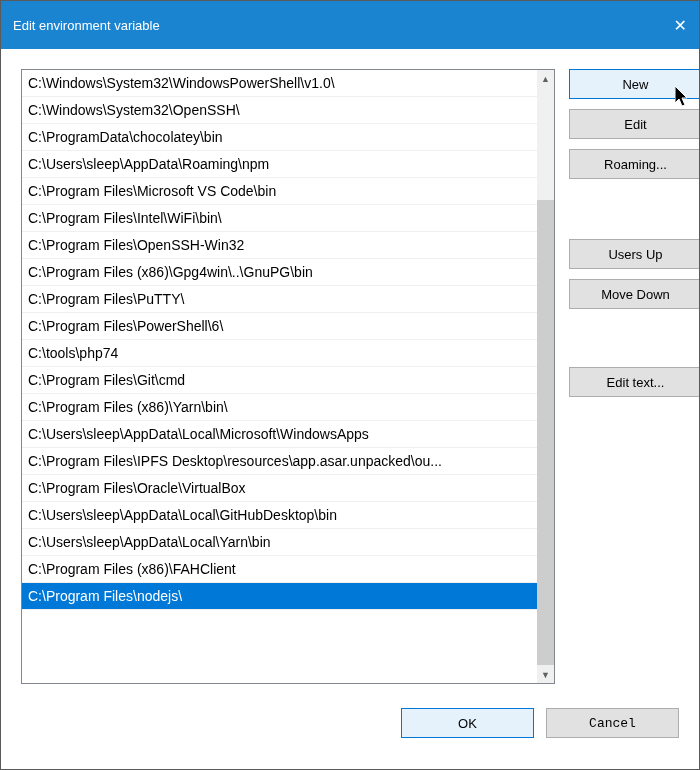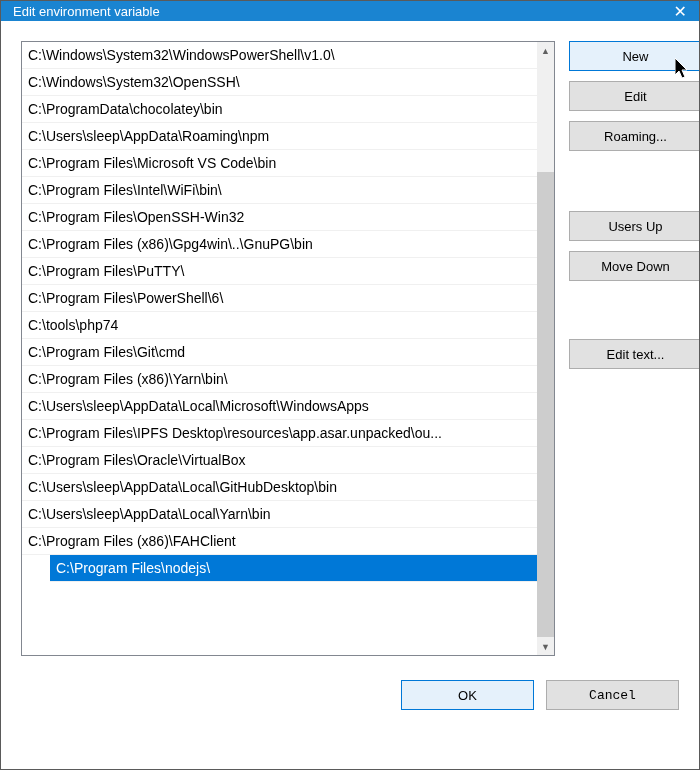--- a/index.html
+++ b/index.html
@@ -8,21 +8,21 @@
       font-size: 14px;
     }
     body {
       margin: 0;
       width: 700px;
       height: 770px;
       background: #fff;
       border: 1px solid #5a5a5a;
     }
     .titlebar {
-      height: 20px;
+      height: 48px;
       background: #1a84d1;
       color: #fff;
       display: flex;
       align-items: center;
       padding: 0 12px;
       justify-content: space-between;
     }
     .title-text {
       font-size: 13px;
     }
@@ -62,21 +62,20 @@
       color: #000;
       border-bottom: 1px solid #f0f0f0;
       white-space: nowrap;
       overflow: hidden;
       text-overflow: ellipsis;
       cursor: default;
     }
     .list-item.selected {
       background: #0078d7;
       color: #fff;
-      margin-left: 28px;
     }
     .scrollbar {
       position: absolute;
       top: 0; right: 0; bottom: 0;
       width: 17px;
       background: #f0f0f0;
     }
     .scroll-arrow {
       height: 17px;
       width: 17px;

